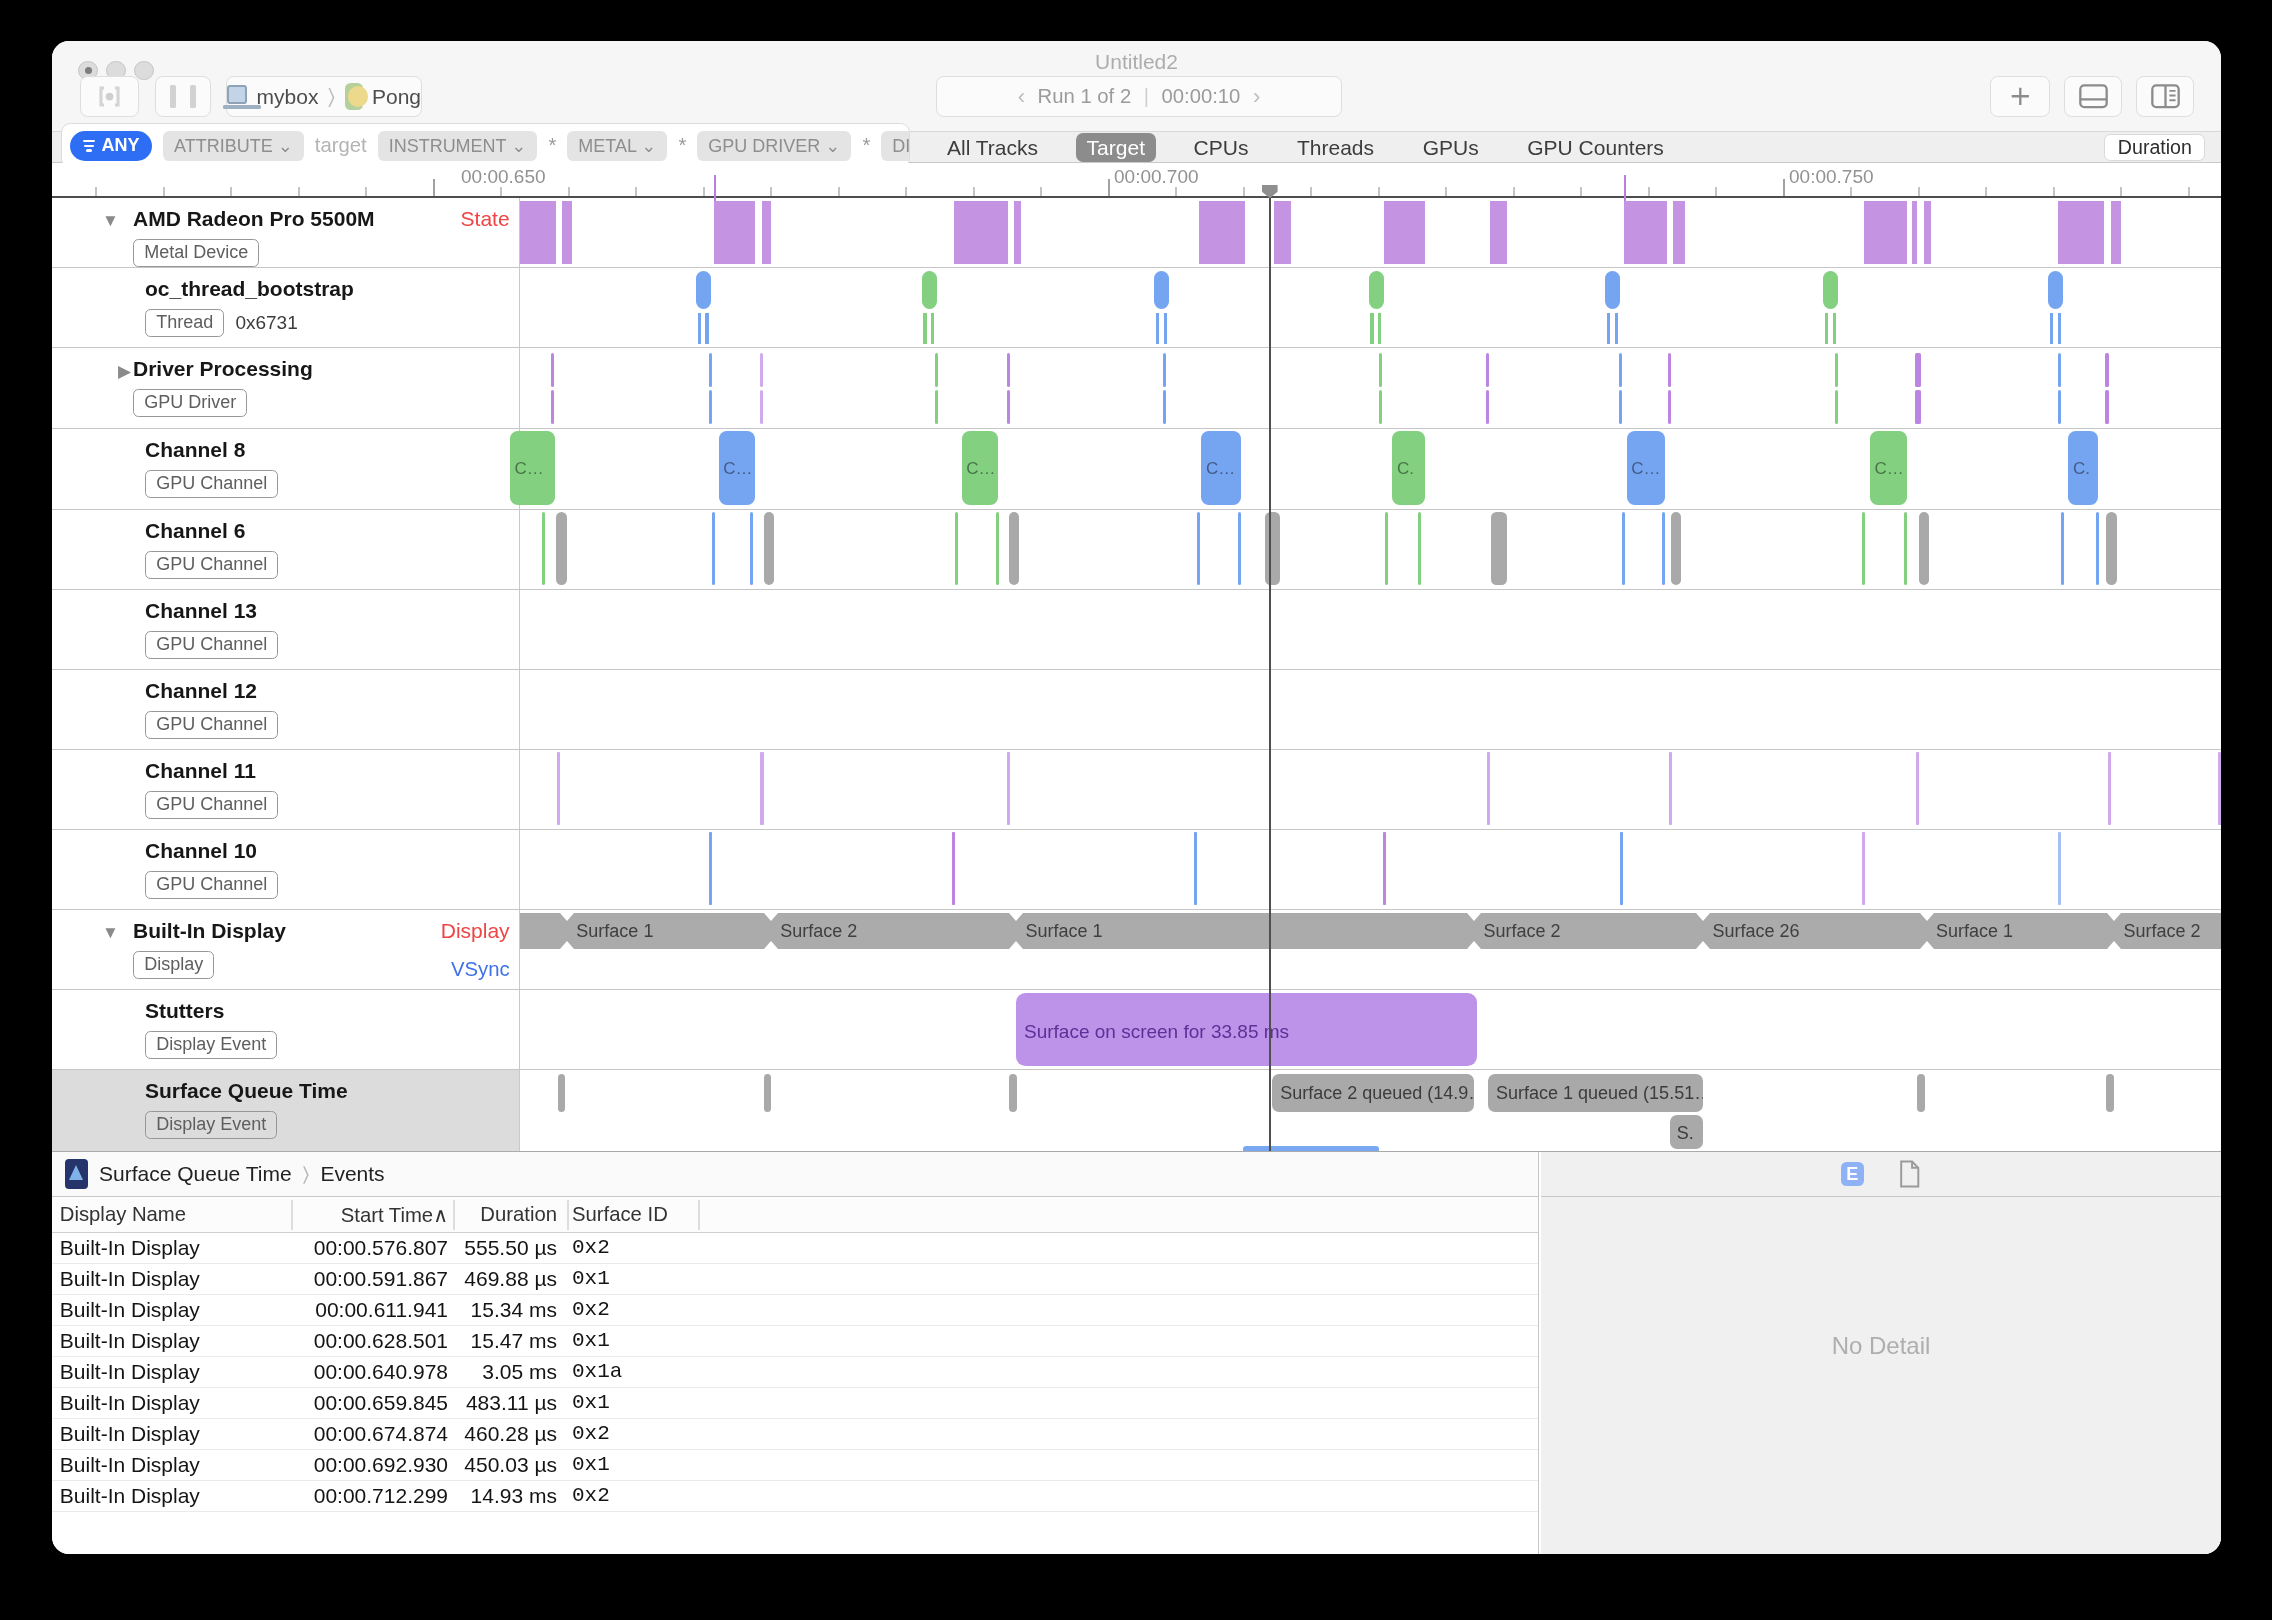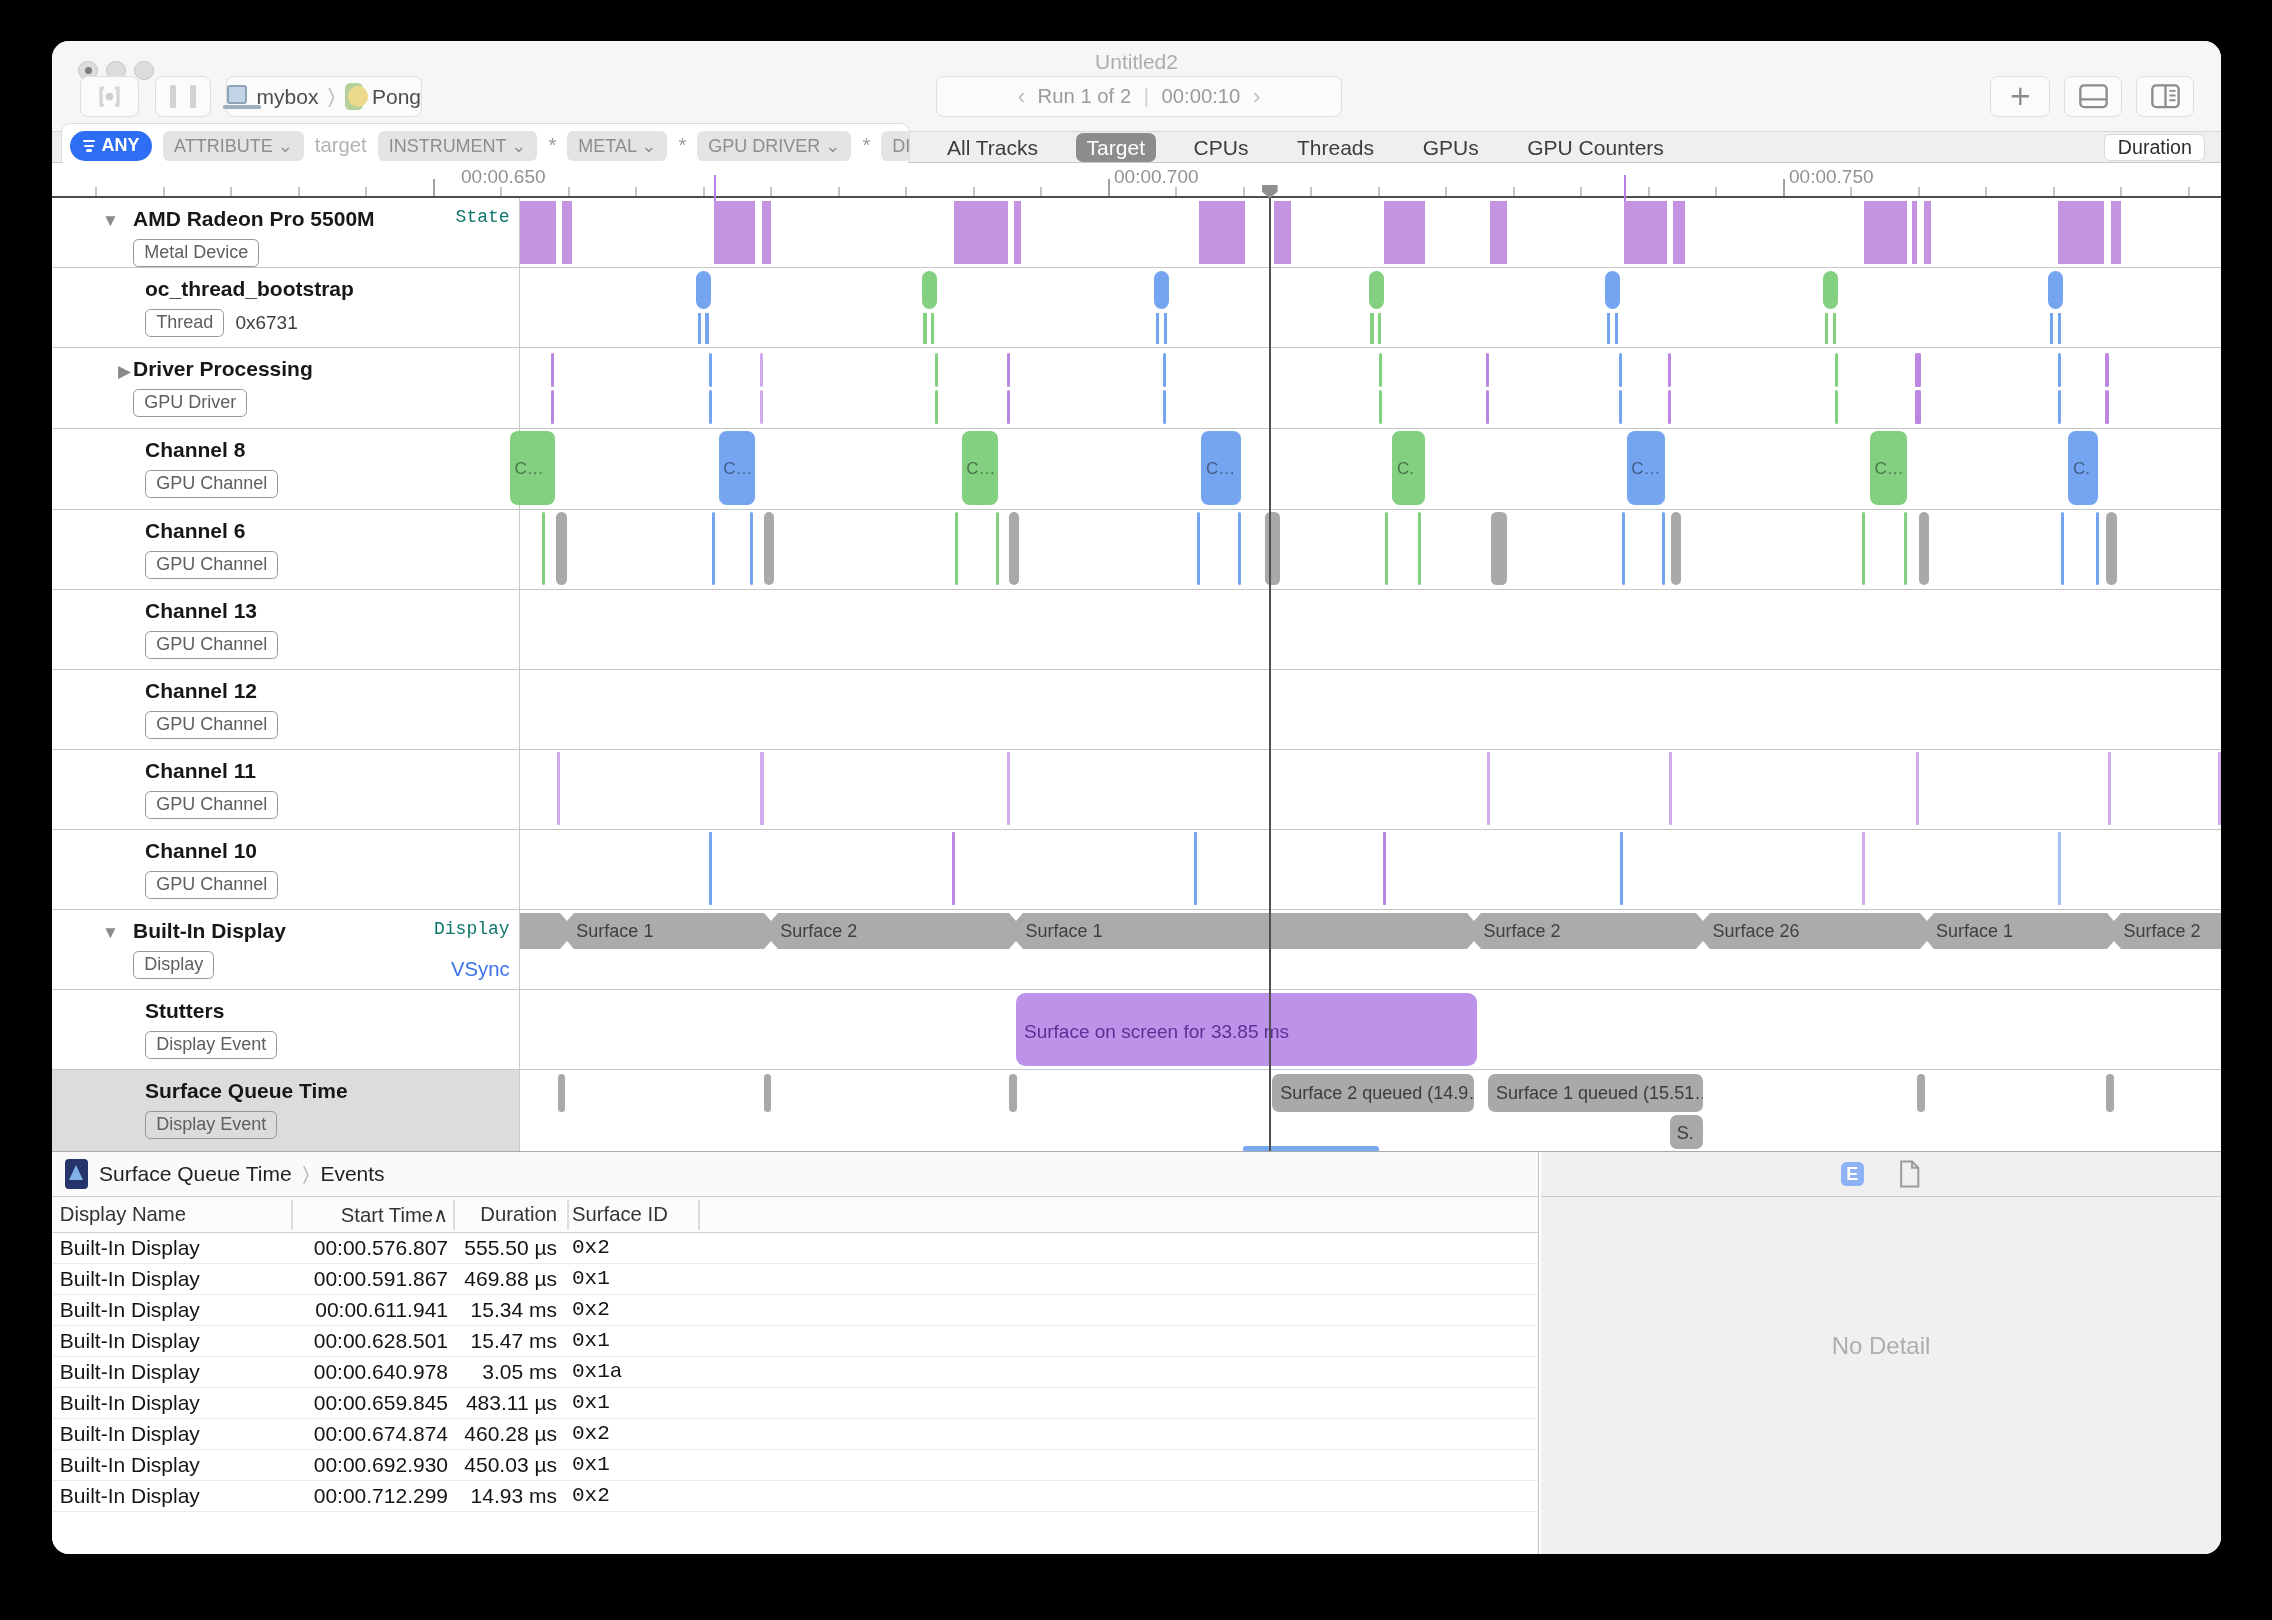--- a/index.html
+++ b/index.html
@@ -44,21 +44,21 @@
   .trow{position:relative;width:100%;border-bottom:1.6px solid #c6c6c6;background:#fff;}
   .tlabel{position:absolute;left:0;top:0;width:468px;height:100%;border-right:1.6px solid #c9c9c9;background:#fff;}
   .trow.sel .tlabel{background:#dcdcdd;}
   .tname{position:absolute;left:93px;top:9.4px;font-size:21px;font-weight:bold;color:#171717;white-space:nowrap;}
   .tname.parent{left:81px;}
   .disc{position:absolute;top:12.5px;font-size:17px;color:#8a8a8a;}
   .badges{position:absolute;left:93px;top:41px;display:flex;align-items:center;gap:11px;}
   .tname.parent + .badges{left:81px;justify-content:flex-end;}
   .badge{border:1.6px solid #979797;border-radius:5.5px;color:#5e5e5e;font-size:18px;padding:2.3px 10.2px;white-space:nowrap;background:transparent;}
   .extra{font-size:19px;color:#3c3c3c;}
-  .rlab{position:absolute;right:9.4px;top:9.4px;font-size:18px;color:#0f766e;font-family:Liberation Mono, monospace;}
+  .rlab{position:absolute;right:9.4px;top:9.4px;font-size:21px;color:#ef4444;}
   .rlab2{position:absolute;right:9.4px;top:48px;font-size:20.3px;color:#3e72ea;}
   .tcontent{position:absolute;left:468px;top:0;width:1701px;height:100%;}
   .bar{position:absolute;}
   .blockl{font-size:17px;color:rgba(0,0,0,0.45);padding:28px 0 0 4.7px;overflow:hidden;white-space:nowrap;display:block;width:100%;height:100%;}
   #playhead{position:absolute;width:2.3px;background:#4f4f4f;z-index:25;}
   .evline{position:absolute;width:2.3px;background:#b87fe0;z-index:26;}
   .notch-t{position:absolute;width:0;height:0;border-left:7px solid transparent;border-right:7px solid transparent;border-top:8.6px solid #fff;}
   .notch-b{position:absolute;width:0;height:0;border-left:7px solid transparent;border-right:7px solid transparent;border-bottom:8.6px solid #fff;}
   .seglab{position:absolute;font-size:18px;color:#3f3f3f;white-space:nowrap;}
   

